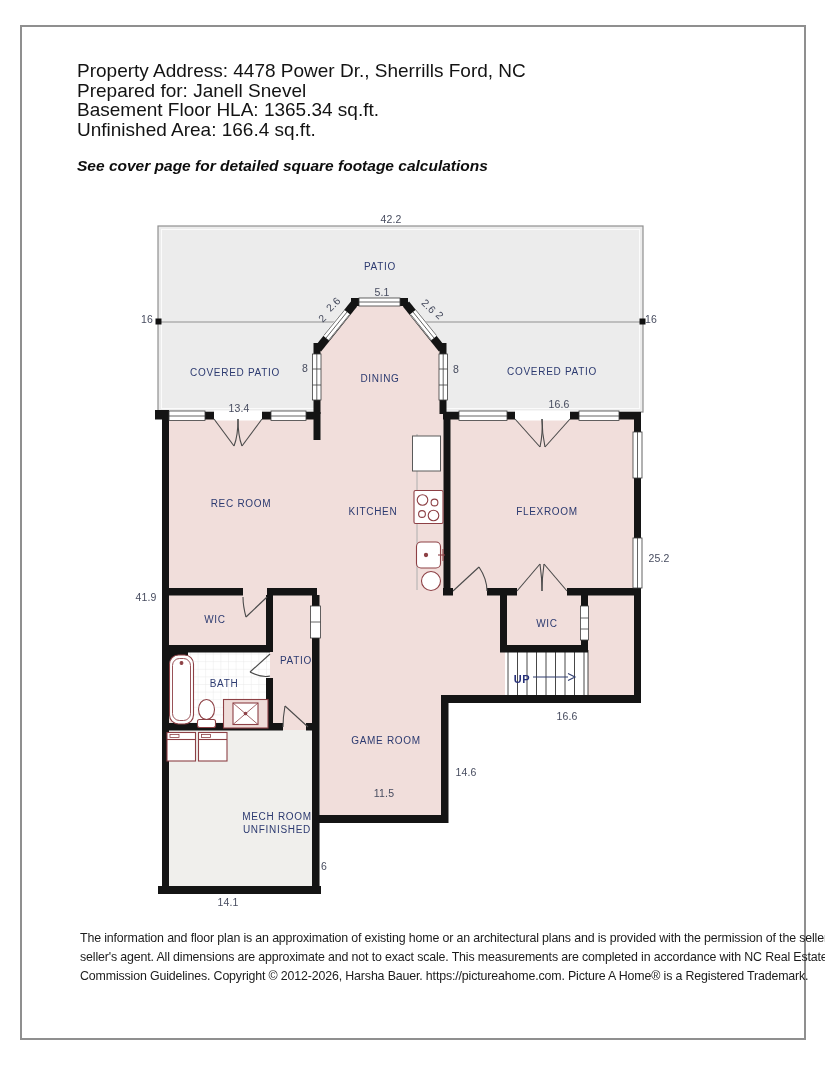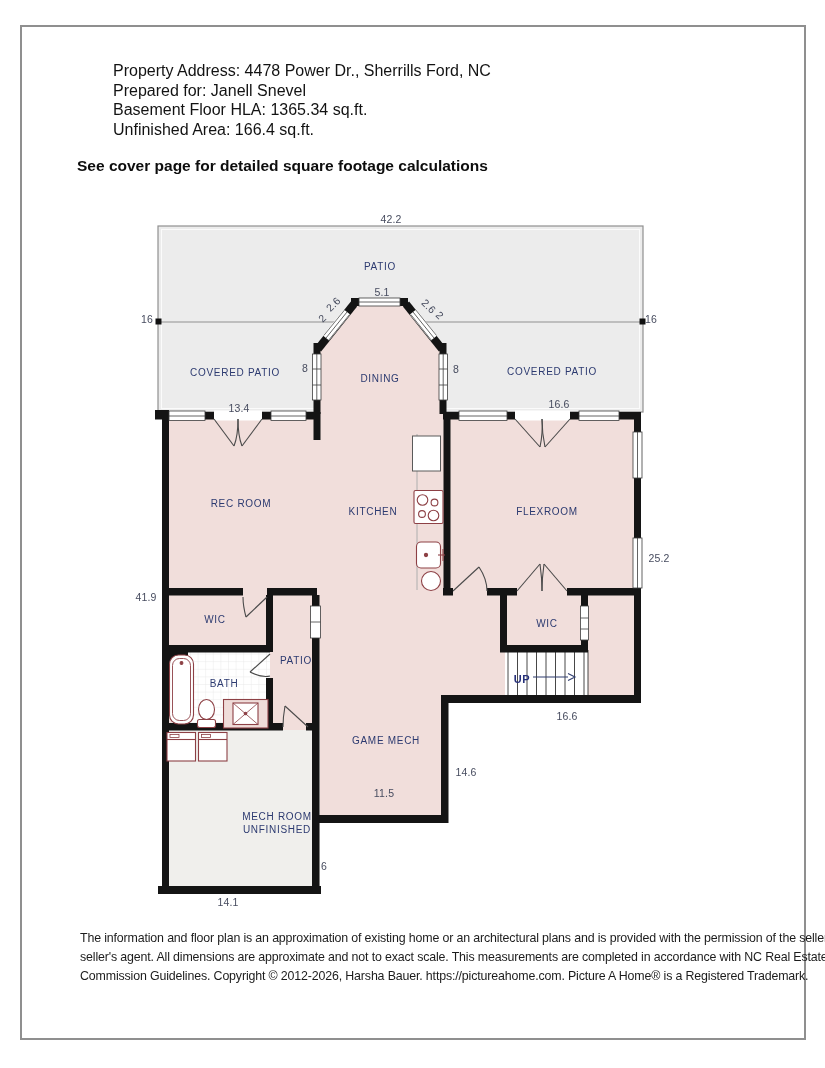--- a/index.html
+++ b/index.html
@@ -1,20 +1,20 @@
 <!DOCTYPE html>
 <html><head>
 <meta charset="utf-8">
 <style>
   html,body{margin:0;padding:0;background:#fff;}
   body{width:825px;height:1068px;position:relative;font-family:"Liberation Sans",sans-serif;overflow:hidden;}
   .page-frame{position:absolute;left:20px;top:25px;width:786px;height:1015px;border:2px solid #8f8f8f;box-sizing:border-box;background:#fff;}
-  .hdr{position:absolute;left:77px;top:61px;font-size:16px;line-height:19.5px;color:#131313;margin-left:36px;}
+  .hdr{position:absolute;left:77px;top:61px;font-size:19px;line-height:19.5px;color:#131313;}
   .hdr div{white-space:nowrap;}
-  .note{position:absolute;left:77px;top:157px;font-size:15.5px;font-weight:bold;color:#0d0d0d;white-space:nowrap;}
+  .note{position:absolute;left:77px;top:157px;font-size:15.5px;font-weight:bold;font-style:italic;color:#0d0d0d;white-space:nowrap;}
   .ftr{position:absolute;left:80px;top:929px;font-size:12.4px;line-height:19px;color:#1c1c1c;letter-spacing:-0.15px;}
   .ftr div{white-space:nowrap;}
   .plan{position:absolute;left:0;top:0;width:756px;height:1068px;}
   .labels{position:absolute;left:0;top:0;width:825px;height:1068px;pointer-events:none;}
   .rm,.dm,.up{position:absolute;transform:translate(-50%,-50%);white-space:nowrap;}
   .rm{font-size:10px;letter-spacing:0.7px;color:#2c3a70;}
   .dm{font-size:10.5px;letter-spacing:0.2px;color:#474c5f;}
   .up{font-size:11px;font-weight:bold;color:#26307a;letter-spacing:0.5px;}
   .rot-l{transform:translate(-50%,-50%) rotate(-45deg);}
   .rot-r{transform:translate(-50%,-50%) rotate(45deg);}
@@ -248,21 +248,21 @@
   <div class="rm" style="left:373px;top:511px">KITCHEN</div>
   <div class="rm" style="left:547px;top:511px">FLEXROOM</div>
   <div class="dm" style="left:659px;top:558px">25.2</div>
   <div class="dm" style="left:146px;top:597px">41.9</div>
   <div class="rm" style="left:215px;top:619px">WIC</div>
   <div class="rm" style="left:547px;top:623px">WIC</div>
   <div class="rm" style="left:296px;top:660px">PATIO</div>
   <div class="rm" style="left:224px;top:683px">BATH</div>
   <div class="up" style="left:522px;top:679px">UP</div>
   <div class="dm" style="left:567px;top:716px">16.6</div>
-  <div class="rm" style="left:386px;top:740px">GAME MECH</div>
+  <div class="rm" style="left:386px;top:740px">GAME ROOM</div>
   <div class="dm" style="left:466px;top:772px">14.6</div>
   <div class="rm two-line" style="left:237px;top:823px">
     <div>MECH ROOM</div>
     <div>UNFINISHED</div>
   </div>
   <div class="dm" style="left:384px;top:793px">11.5</div>
   <div class="dm" style="left:324px;top:866px">6</div>
   <div class="dm" style="left:228px;top:902px">14.1</div>
 </div>
 </div>

